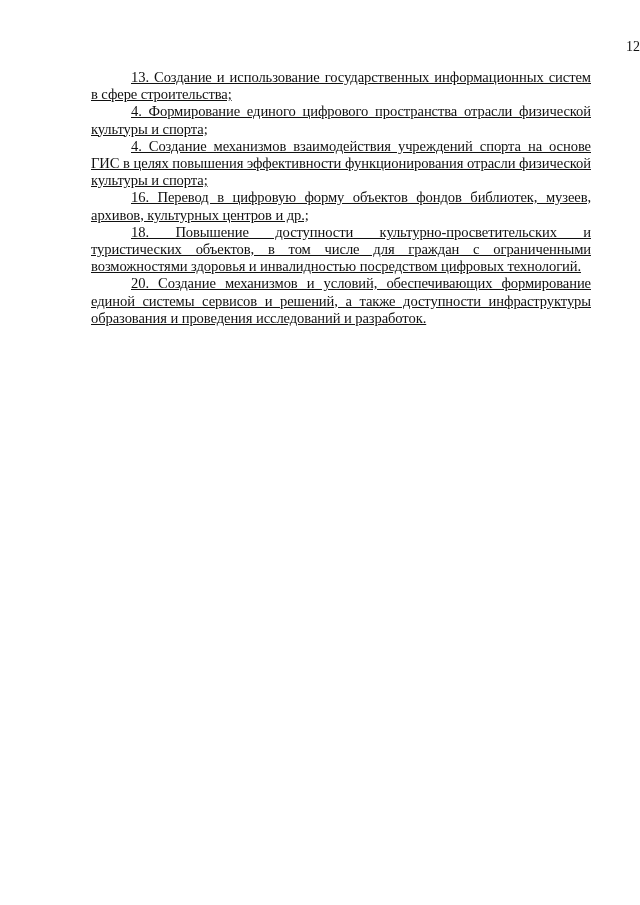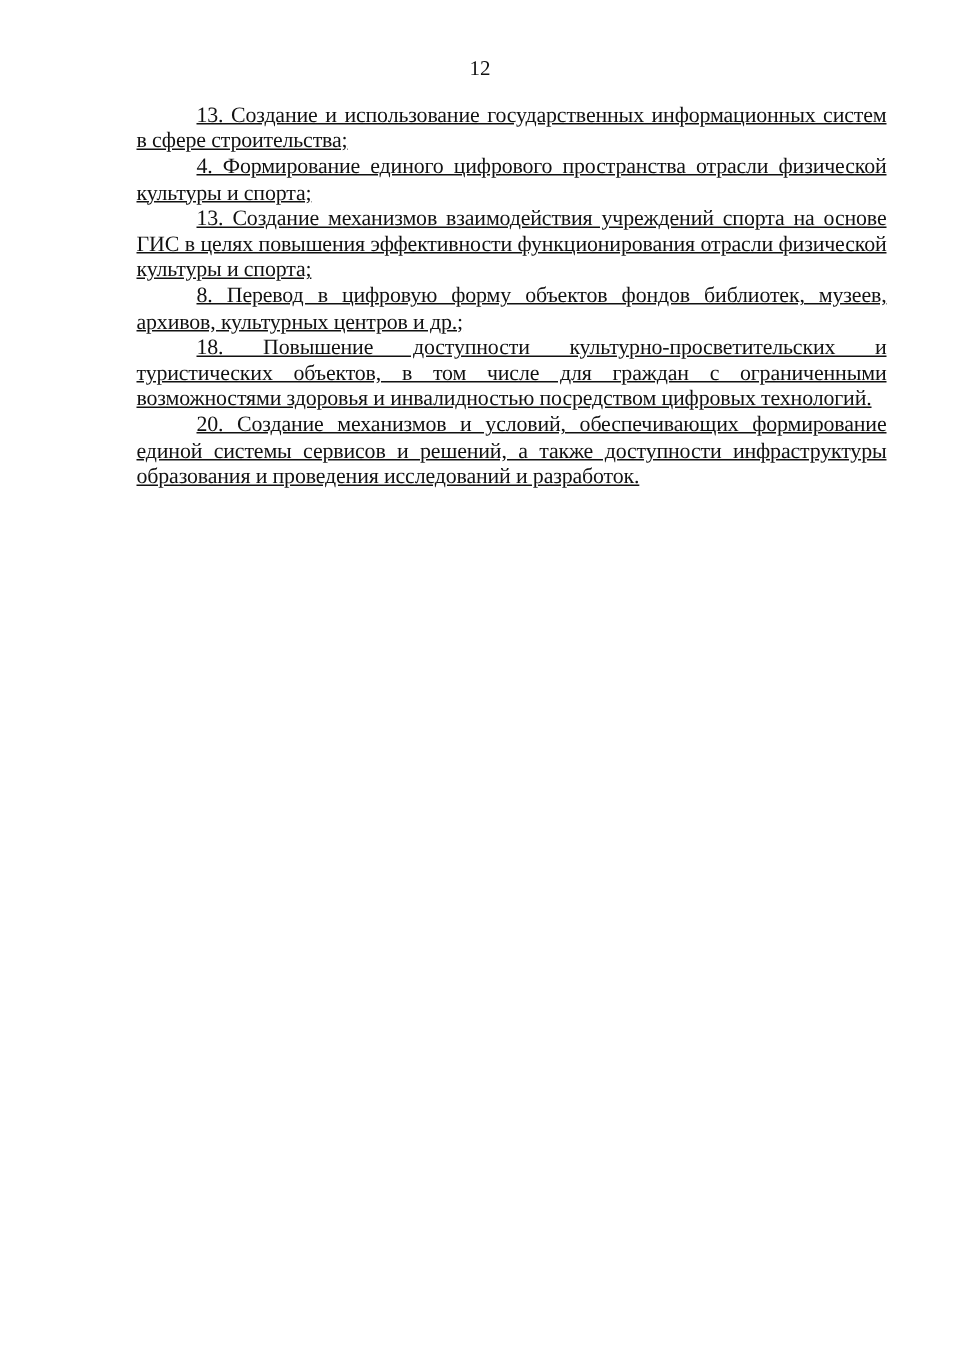--- a/index.html
+++ b/index.html
@@ -13,21 +13,21 @@
       position: relative;
       overflow: hidden;
       font-family: "Liberation Serif", "DejaVu Serif", serif;
       color: #111111;
     }
     .page-number {
       position: absolute;
       top: 39px;
       left: 0;
       width: 640px;
-      text-align: center;
+      text-align: right;
       font-size: 14px;
       line-height: 16px;
     }
     .content {
       position: absolute;
       top: 69px;
       left: 91px;
       width: 500px;
     }
     .item {
@@ -41,17 +41,17 @@
     }
   </style>
 </head>
 <body>
 
 <div class="page-number">12</div>
 
 <div class="content">
   <p class="item">13. Создание и использование государственных информационных систем в сфере строительства;</p>
   <p class="item">4. Формирование единого цифрового пространства отрасли физической культуры и спорта;</p>
-  <p class="item">13. Создание механизмов взаимодействия учреждений спорта на основе ГИС в целях повышения эффективности функционирования отрасли физической культуры и спорта;</p>
-  <p class="item">8. Перевод в цифровую форму объектов фондов библиотек, музеев, архивов, культурных центров и др.;</p>
+  <p class="item">4. Создание механизмов взаимодействия учреждений спорта на основе ГИС в целях повышения эффективности функционирования отрасли физической культуры и спорта;</p>
+  <p class="item">16. Перевод в цифровую форму объектов фондов библиотек, музеев, архивов, культурных центров и др.;</p>
   <p class="item">18. Повышение доступности культурно-просветительских и туристических объектов, в том числе для граждан с ограниченными возможностями здоровья и инвалидностью посредством цифровых технологий.</p>
   <p class="item">20. Создание механизмов и условий, обеспечивающих формирование единой системы сервисов и решений, а также доступности инфраструктуры образования и проведения исследований и разработок.</p>
 </div>
 
 </body></html>

